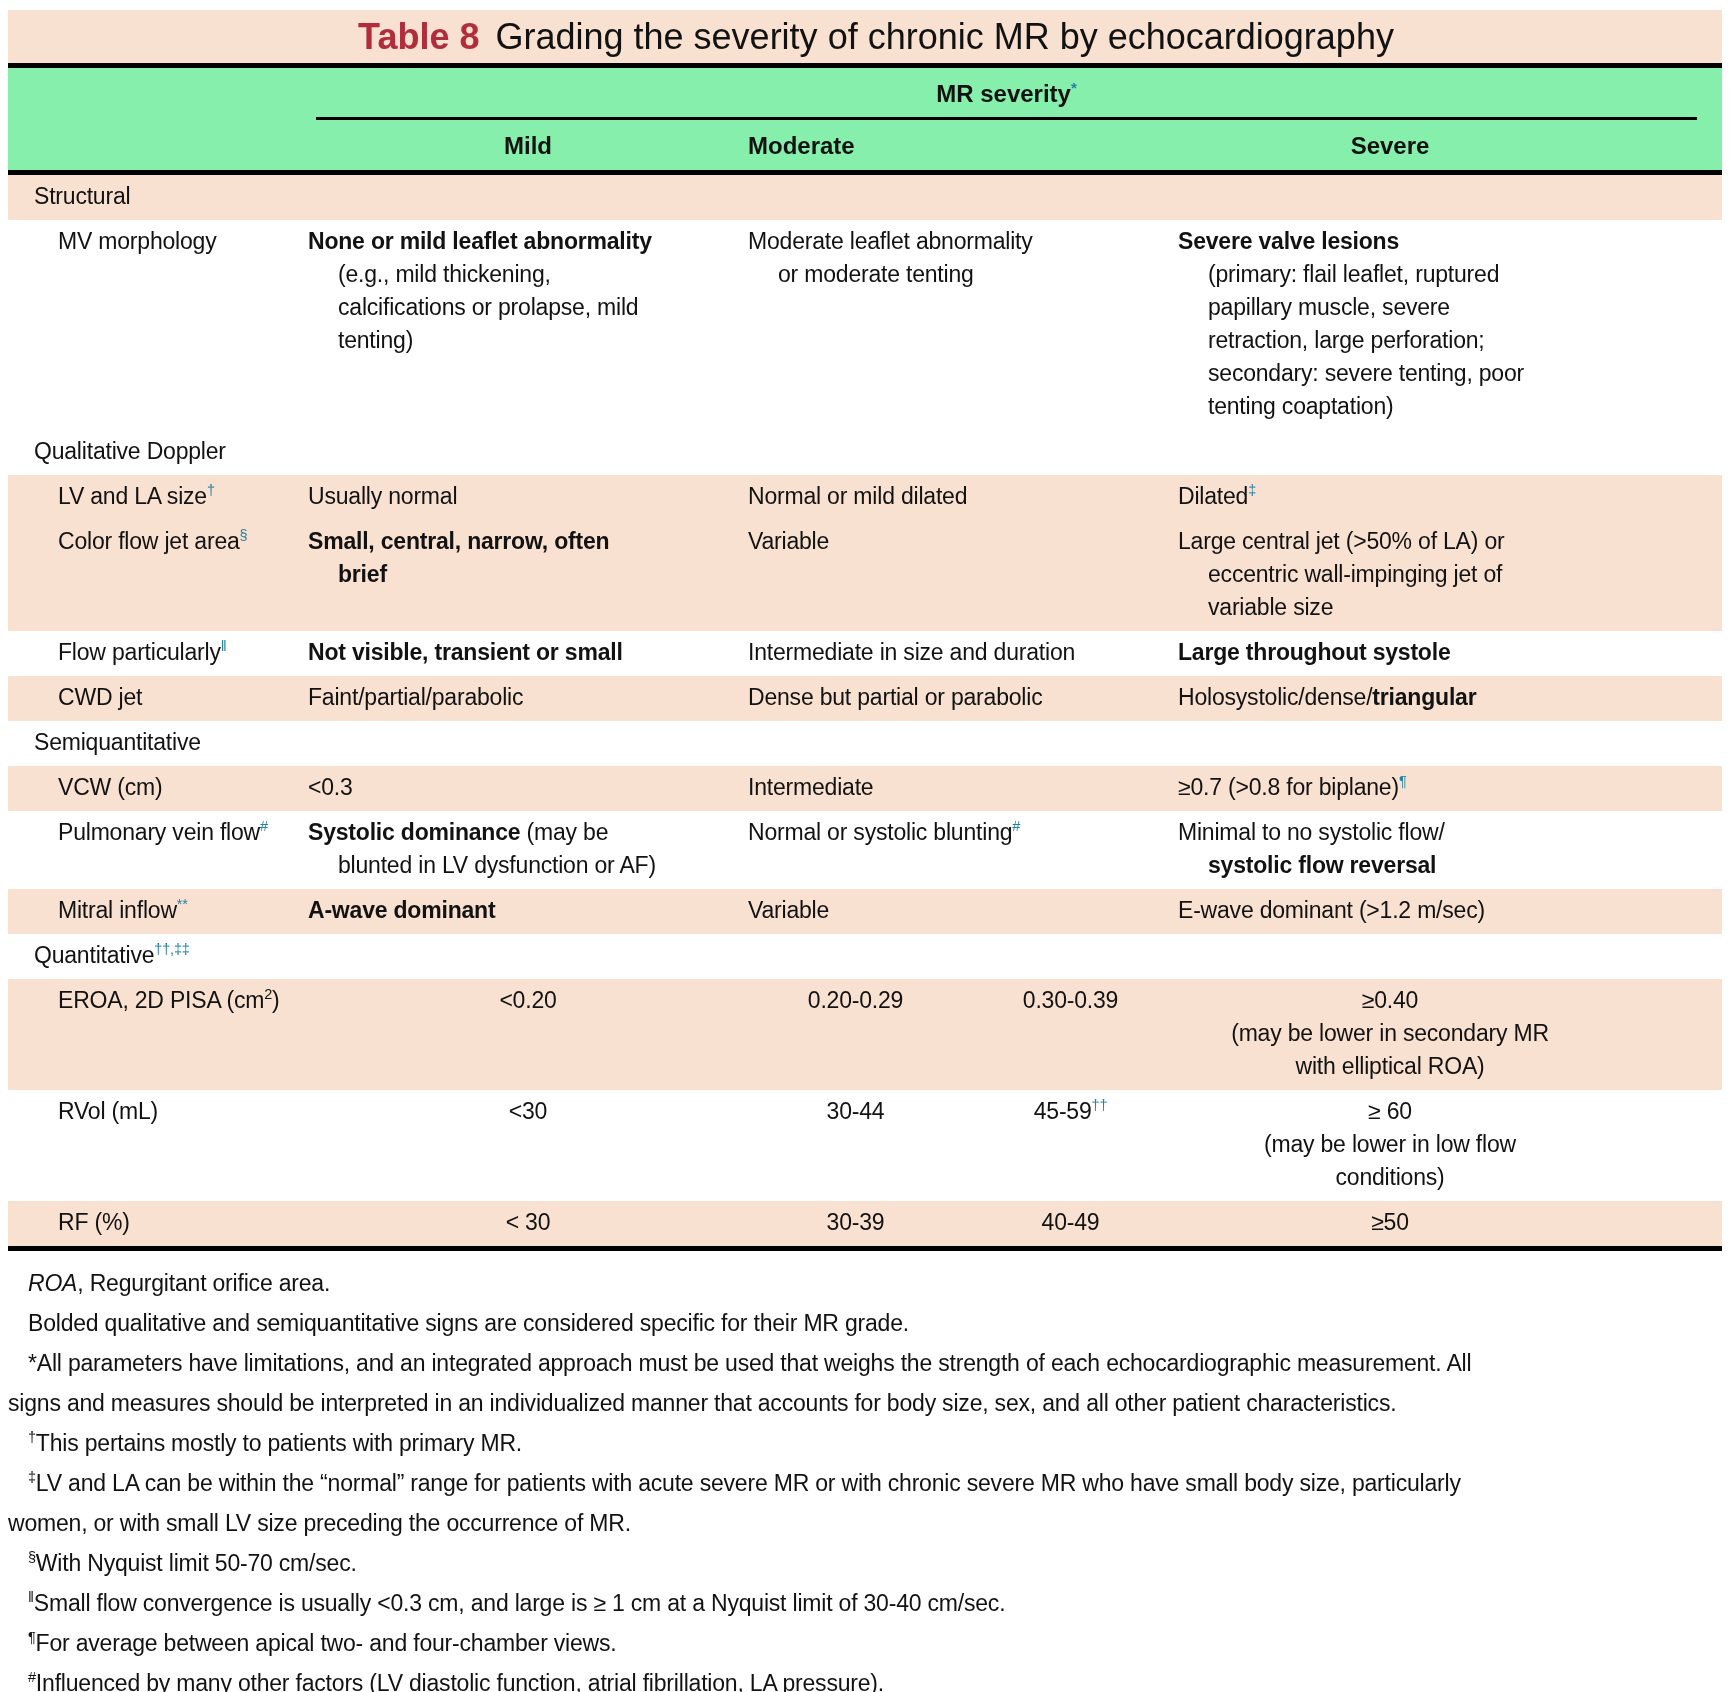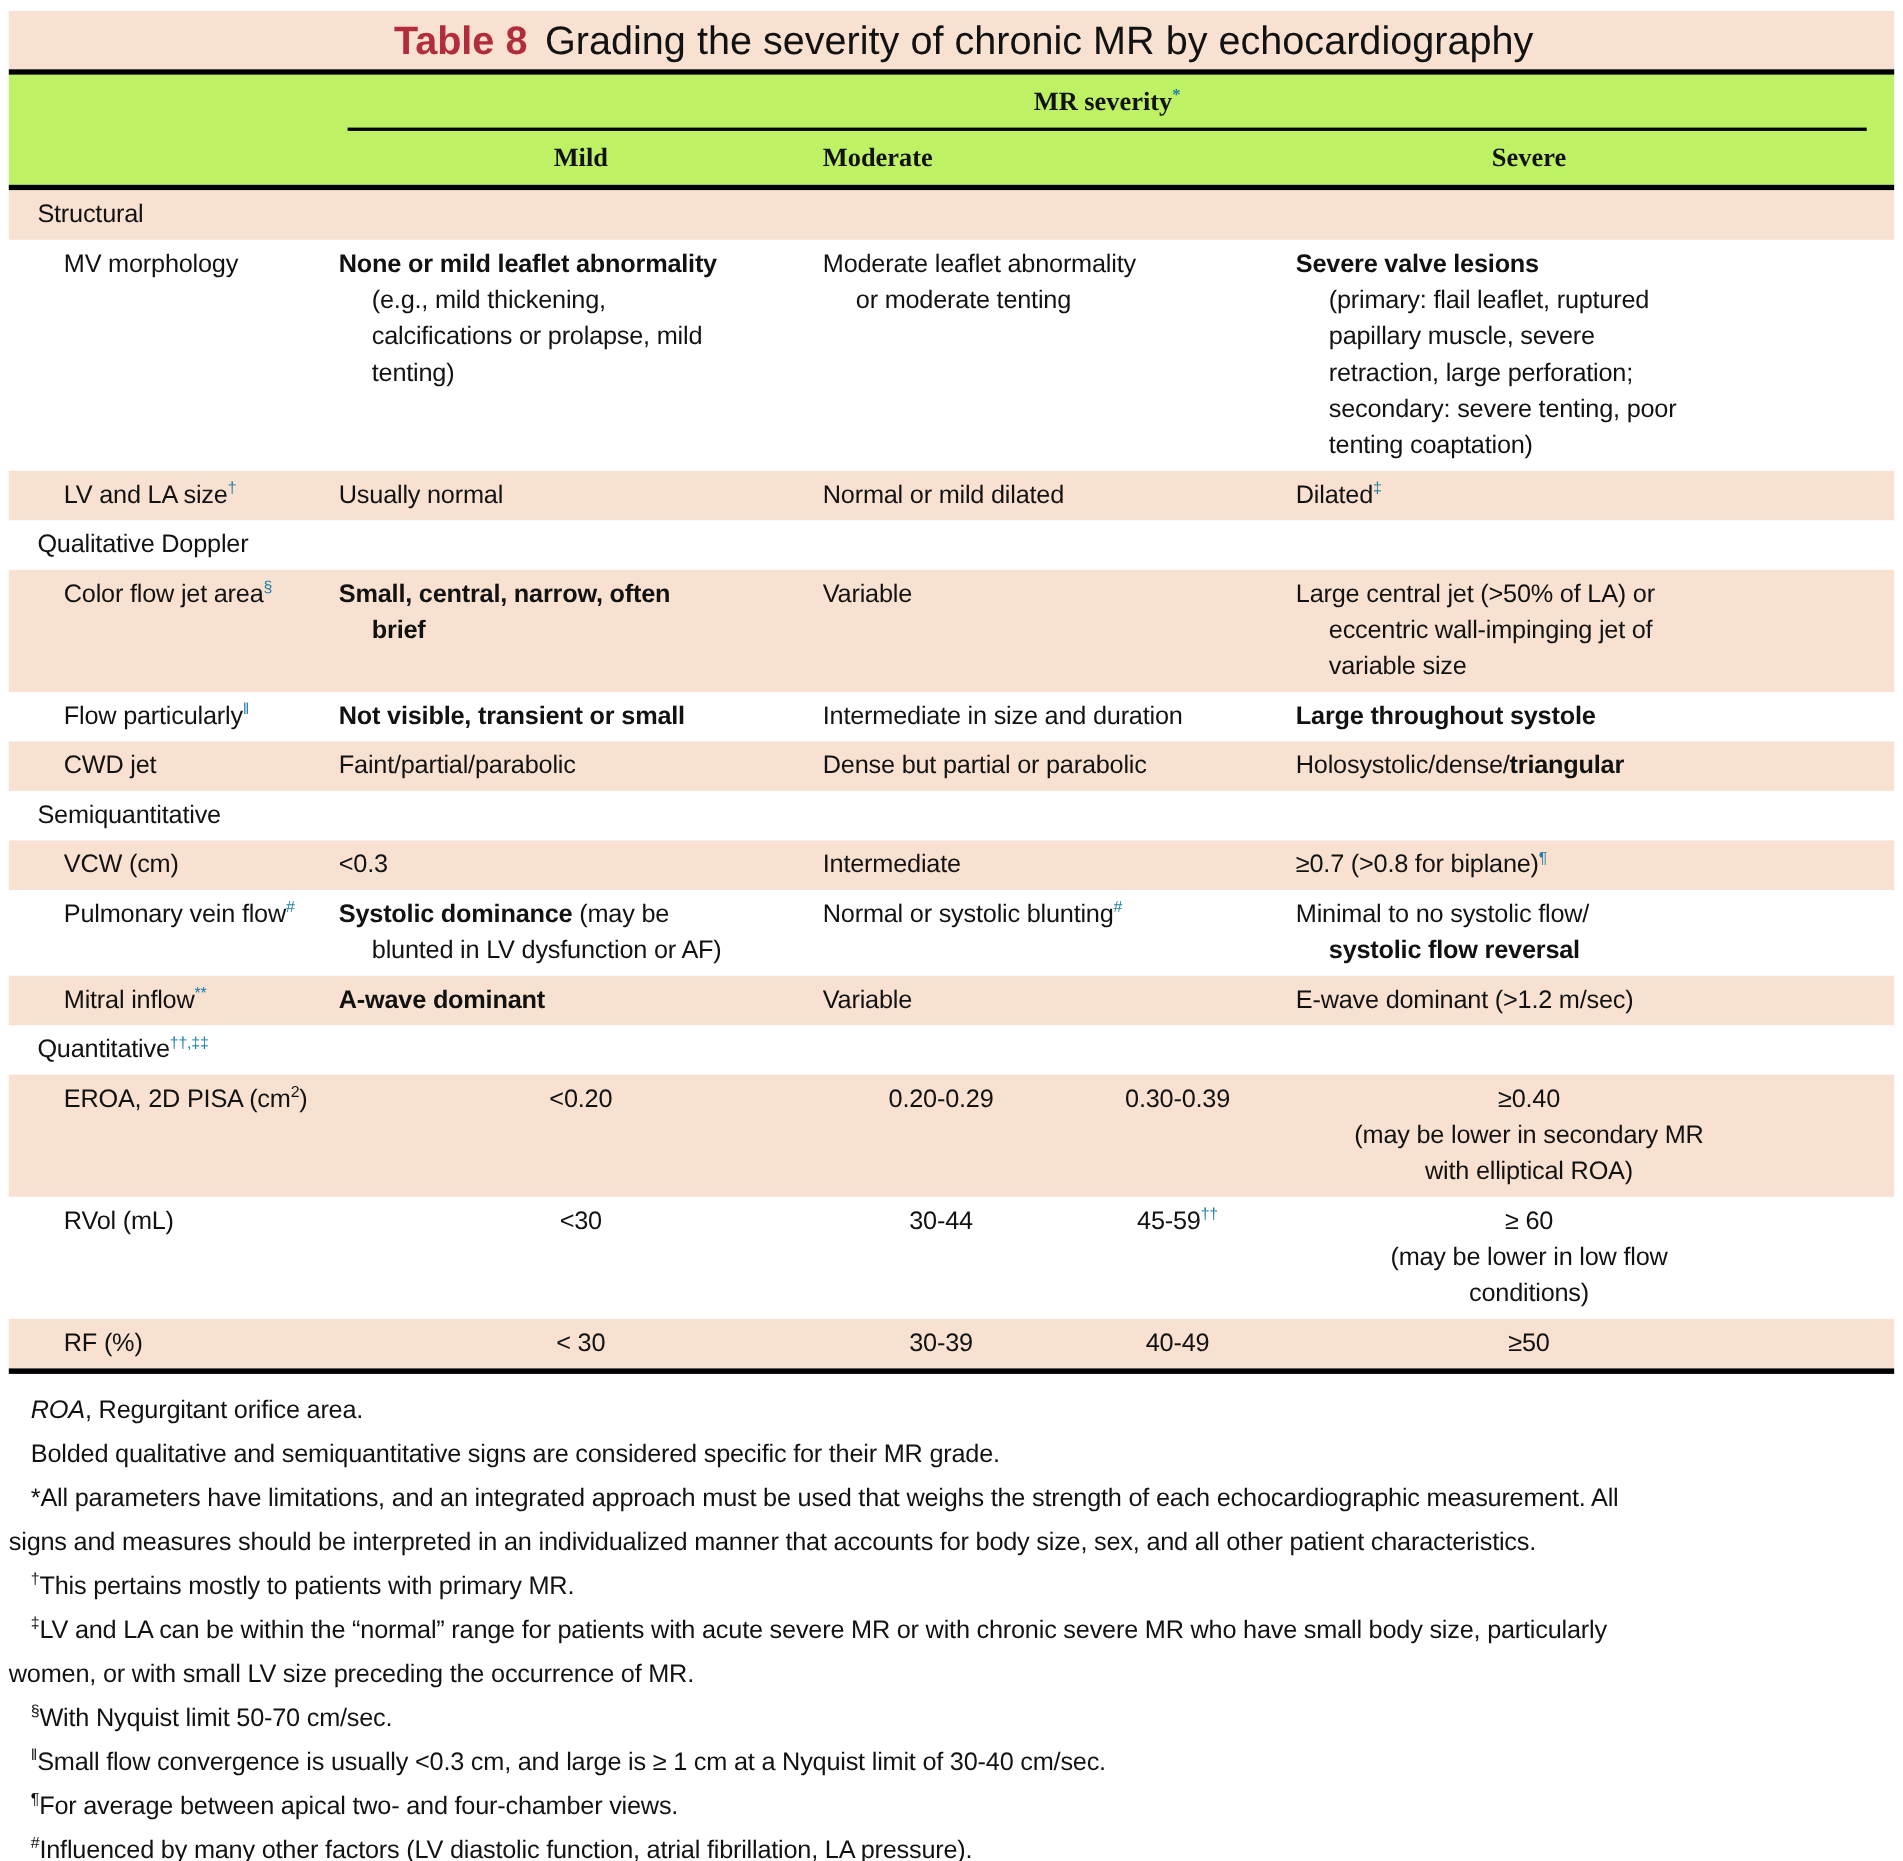--- a/index.html
+++ b/index.html
@@ -16,21 +16,21 @@
   .page{padding:10px 8px 0 8px;}
   .title-bar{
     background:var(--peach);
     padding:11px 0 11px 22px;
     font-size:36px;
     line-height:31px;
     text-align:center;
   }
   .title-tag{color:var(--red);font-weight:bold;margin-right:16px;}
   .rule-thick{height:5px;background:#000;}
-  .hdr{padding-top:12px;background:#bef264;font-family:Liberation Serif, serif;}
+  .hdr{padding-top:12px;background:#86efac;}
   .hdr-group{display:flex;}
   .hdr-spacer{width:308px;}
   .hdr-span{
     flex:1;margin-right:25px;
     border-bottom:3px solid #000;
     text-align:center;font-weight:bold;font-size:24px;
     padding-bottom:9px;
   }
   .hdr-cols{display:flex;padding:12px 0 10px 0;font-weight:bold;font-size:24px;}
   .hc-mild{width:440px;margin-left:300px;text-align:center;}
@@ -85,28 +85,28 @@
   <div id="table-body">
       <div class="row shade">
         <div class="c-section"><span>Structural</span></div>
       </div>
       <div class="row plain">
         <div class="c-param"><span>MV morphology</span></div>
         <div class="c-mild hang"><span class="b">None or mild leaflet abnormality</span><br><span>(e.g., mild thickening,</span><br><span>calcifications or prolapse, mild</span><br><span>tenting)</span></div>
         <div class="c-mod hang"><span>Moderate leaflet abnormality</span><br><span>or moderate tenting</span></div>
         <div class="c-sev hang"><span class="b">Severe valve lesions</span><br><span>(primary: flail leaflet, ruptured</span><br><span>papillary muscle, severe</span><br><span>retraction, large perforation;</span><br><span>secondary: severe tenting, poor</span><br><span>tenting coaptation)</span></div>
       </div>
+      <div class="row plain">
+        <div class="c-section"><span>Qualitative Doppler</span></div>
+      </div>
       <div class="row shade">
         <div class="c-param"><span>LV and LA size</span><sup class="teal">†</sup></div>
         <div class="c-mild hang"><span>Usually normal</span></div>
         <div class="c-mod hang"><span>Normal or mild dilated</span></div>
         <div class="c-sev hang"><span>Dilated</span><sup class="teal">‡</sup></div>
-      </div>
-      <div class="row plain">
-        <div class="c-section"><span>Qualitative Doppler</span></div>
       </div>
       <div class="row shade">
         <div class="c-param"><span>Color flow jet area</span><sup class="teal">§</sup></div>
         <div class="c-mild hang"><span class="b">Small, central, narrow, often</span><br><span class="b">brief</span></div>
         <div class="c-mod hang"><span>Variable</span></div>
         <div class="c-sev hang"><span>Large central jet (&gt;50% of LA) or</span><br><span>eccentric wall-impinging jet of</span><br><span>variable size</span></div>
       </div>
       <div class="row plain">
         <div class="c-param"><span>Flow particularly</span><sup class="teal">‖</sup></div>
         <div class="c-mild hang"><span class="b">Not visible, transient or small</span></div>

